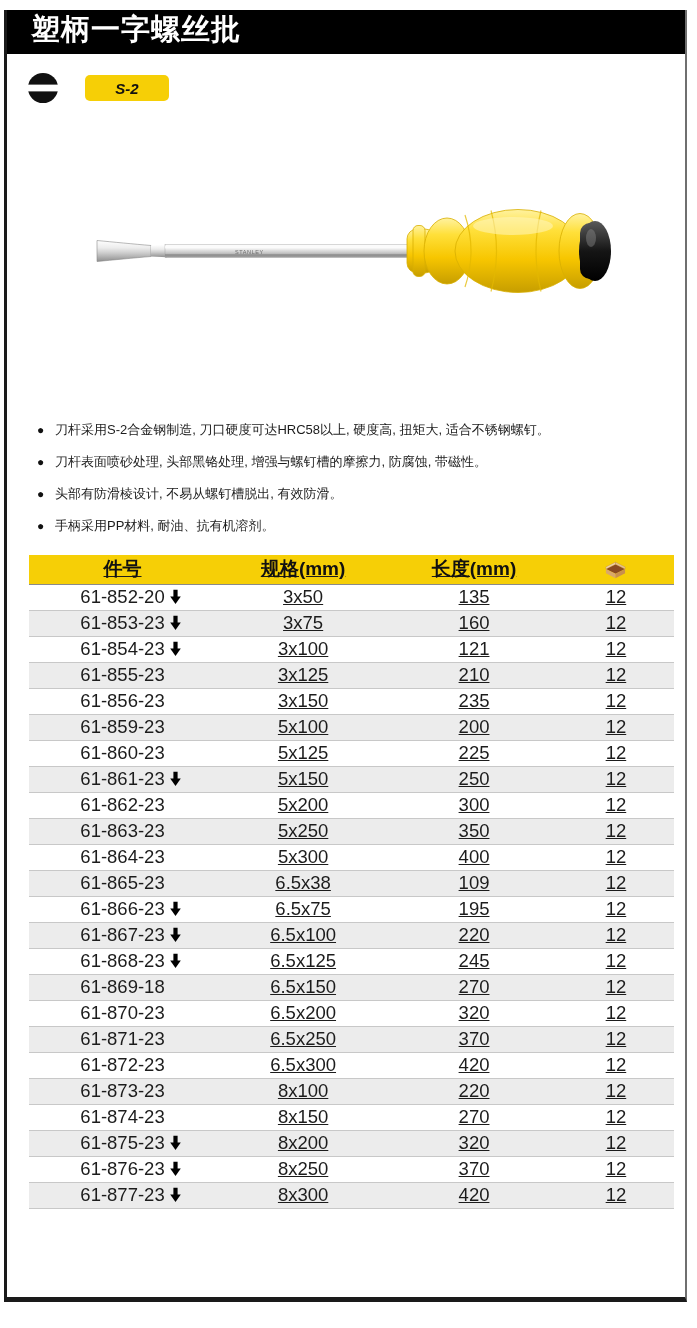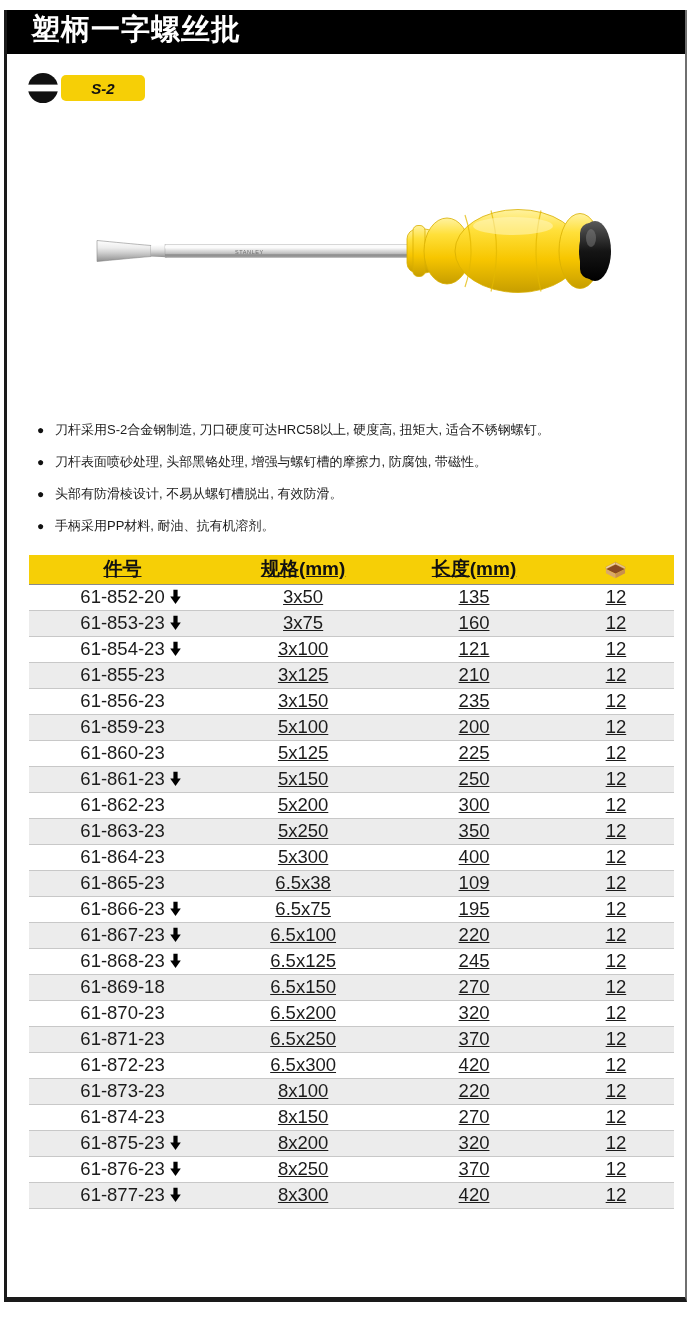--- a/index.html
+++ b/index.html
@@ -19,21 +19,21 @@
     border-left:3px solid var(--frame-dark);
     border-right:2px solid #6f6f6f;
     border-bottom:5px solid var(--frame-dark);
     background:#fff;
   }
   .titlebar{
     height:44px;background:#000;color:#fff;display:flex;align-items:flex-start;
     padding-left:24px;
   }
   .titlebar h1{font-size:29px;font-weight:700;letter-spacing:1px;}
-  .badges-row{margin:18px 0 0 20px;display:flex;align-items:center;gap:2px;height:32px;}
+  .badges-row{margin:18px 0 0 20px;display:flex;align-items:center;gap:26px;height:32px;}
   .slot-icon{width:32px;height:32px;display:block;}
   .s2-badge{
     width:84px;height:26px;background:var(--yellow);border-radius:5px;
     display:flex;align-items:center;justify-content:center;
     font-style:italic;font-weight:700;font-size:15px;color:#111;
   }
   .product{margin:92px 0 0 86px;height:106px;}
   .features{margin:112px 22px 0 30px;list-style:none;}
   .features li{display:flex;}
   .features .dot{width:18px;font-size:12px;line-height:32px;color:#111;}

